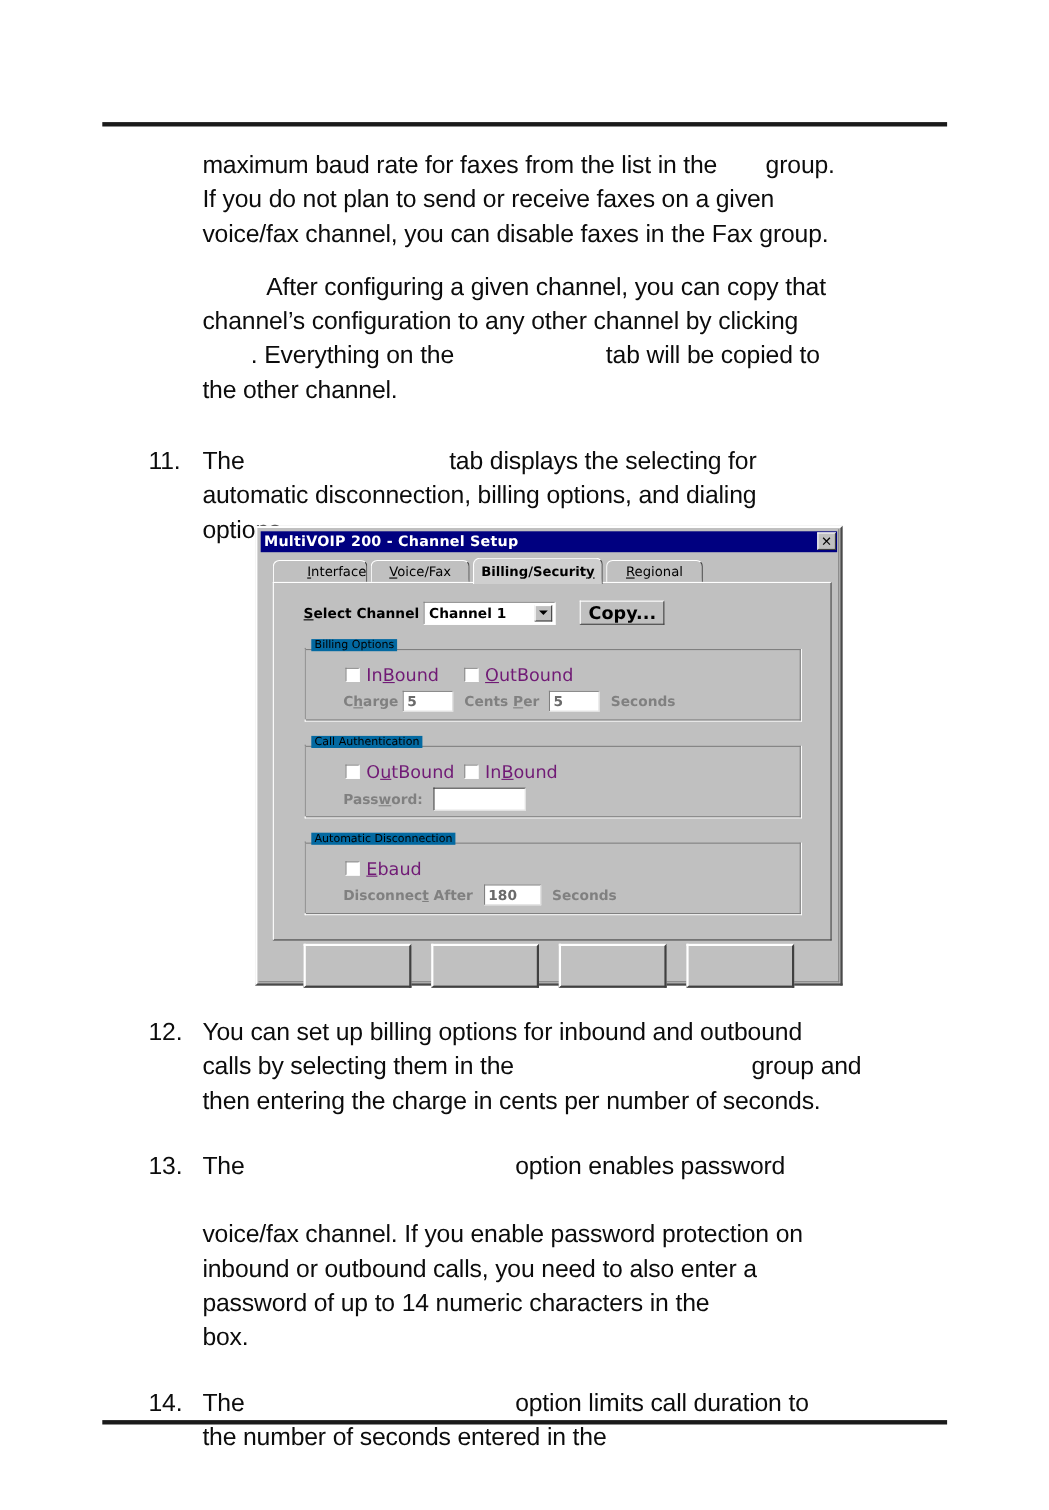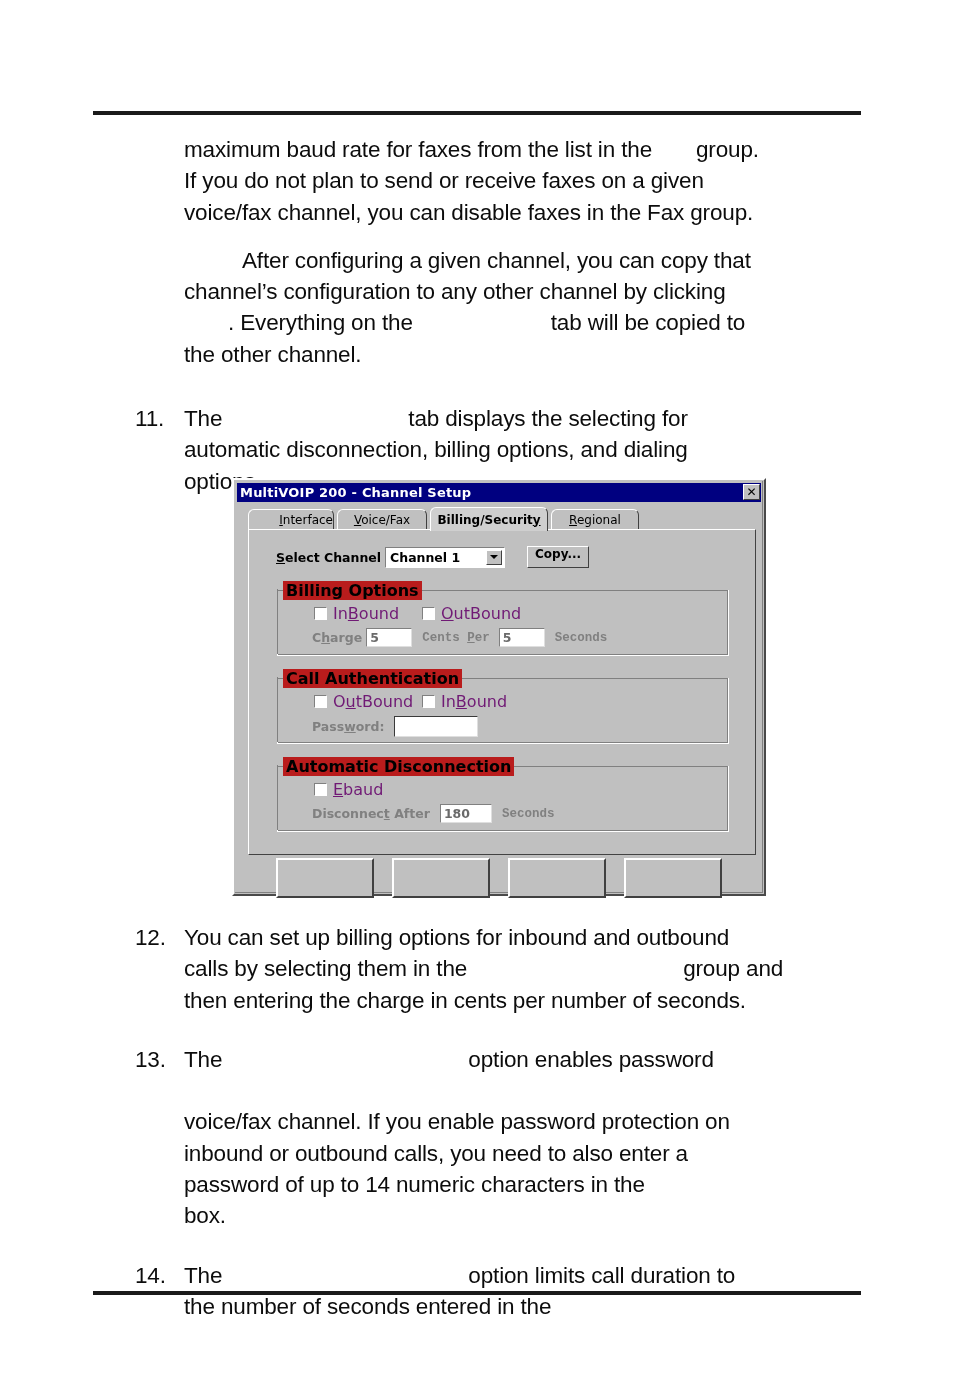--- a/index.html
+++ b/index.html
@@ -244,24 +244,25 @@
     margin-left: 22px;
     min-width: 50px;
     height: 22px;
     padding: 0 7px;
     background: #c0c0c0;
     border-top: 1.5px solid #ffffff;
     border-left: 1.5px solid #ffffff;
     border-right: 1.5px solid #404040;
     border-bottom: 1.5px solid #404040;
     box-sizing: border-box;
-    font-size: 12px;
+    font-size: 16px;
     font-weight: bold;
     font-family: "DejaVu Sans", sans-serif;
     display: flex;
+    align-items: center;
     justify-content: center;
     color: #000;
   }
 
   
   .group {
     position: absolute;
     left: 28px;
     width: 452px;
     border: 1.5px solid #ffffff;
@@ -285,24 +286,24 @@
     position: absolute;
     left: 0; top: 0; right: 0; bottom: 0;
     border-right: 1.5px solid #808080;
     border-bottom: 1.5px solid #808080;
     pointer-events: none;
   }
   .group-legend {
     position: absolute;
     left: 5px;
     top: -9px;
-    background: #b91c1c;
+    background: #0369a1;
     padding: 0 3px;
-    font-size: 16px;
-    font-weight: bold;
+    font-size: 10px;
+    font-weight: normal;
     color: #000;
     white-space: nowrap;
   }
 
   
   .cbwrap {
     position: absolute;
     display: flex;
     align-items: center;
   }
@@ -336,21 +337,21 @@
     color: #6a6a6a;
     padding-left: 3px;
   }
 
   .fieldrow {
     position: absolute;
     display: flex;
     align-items: center;
   }
   .fieldrow .lbl { margin-right: 4px; }
-  .fieldrow .tail { margin-left: 10px; font-family: Liberation Mono, monospace; }
+  .fieldrow .tail { margin-left: 10px; }
 
   
   .btnbar {
     position: absolute;
     left: 0;
     top: 378px;
     width: 100%;
     display: flex;
     justify-content: center;
     gap: 18px;

